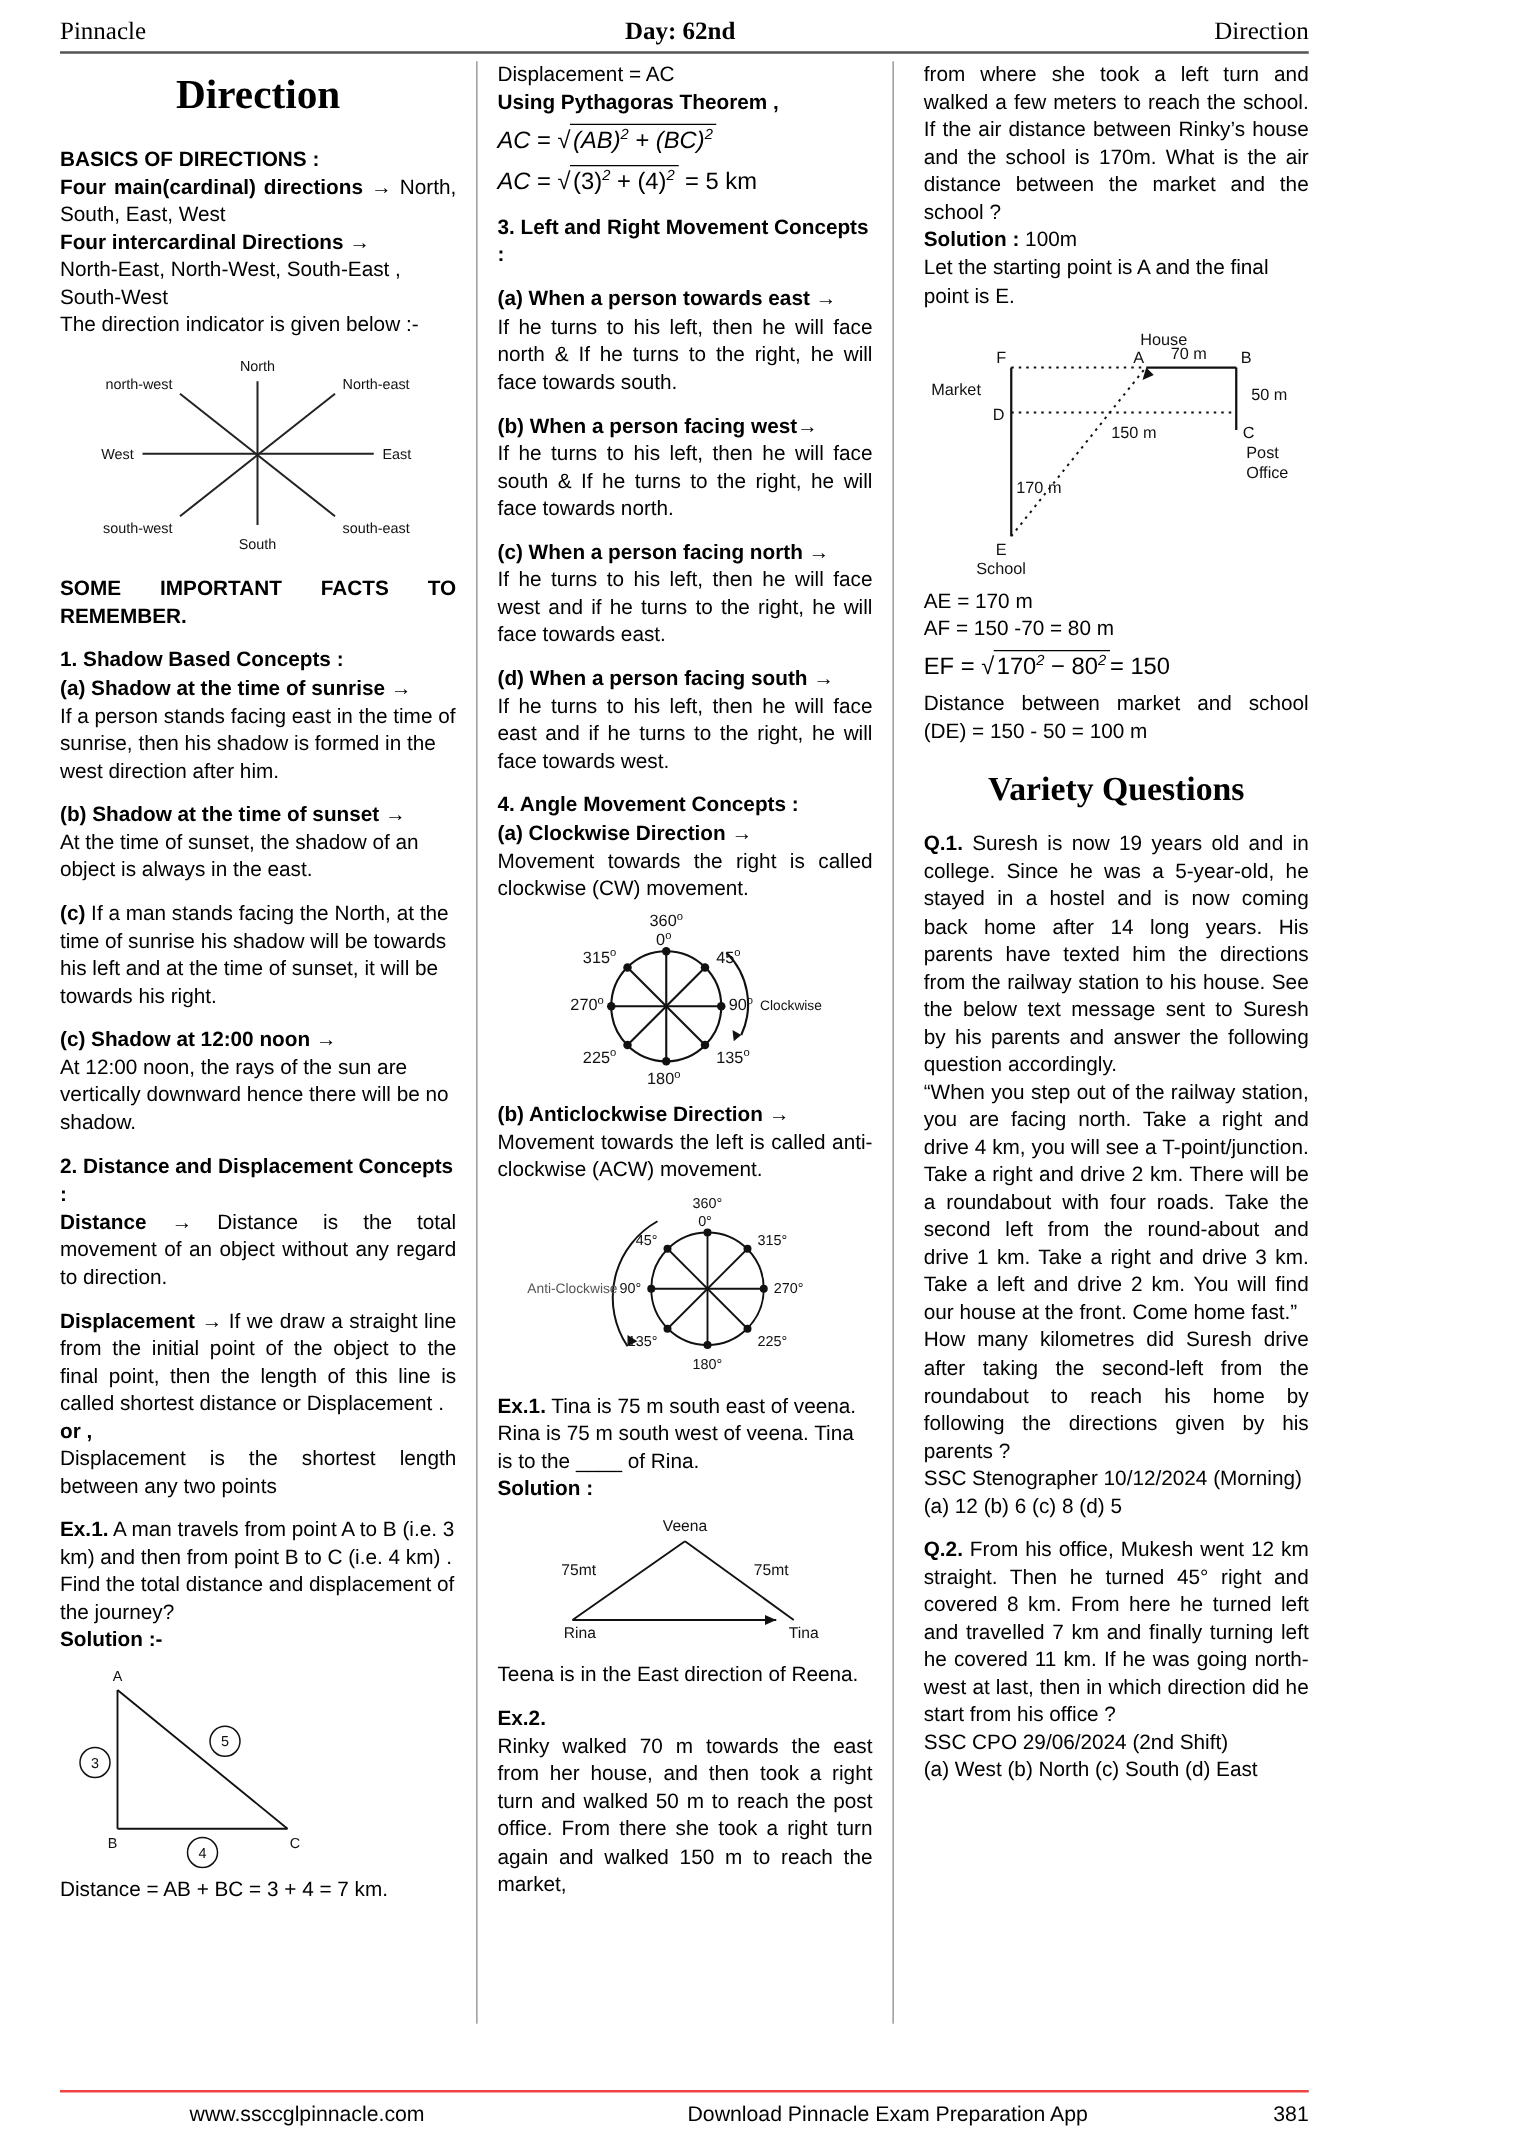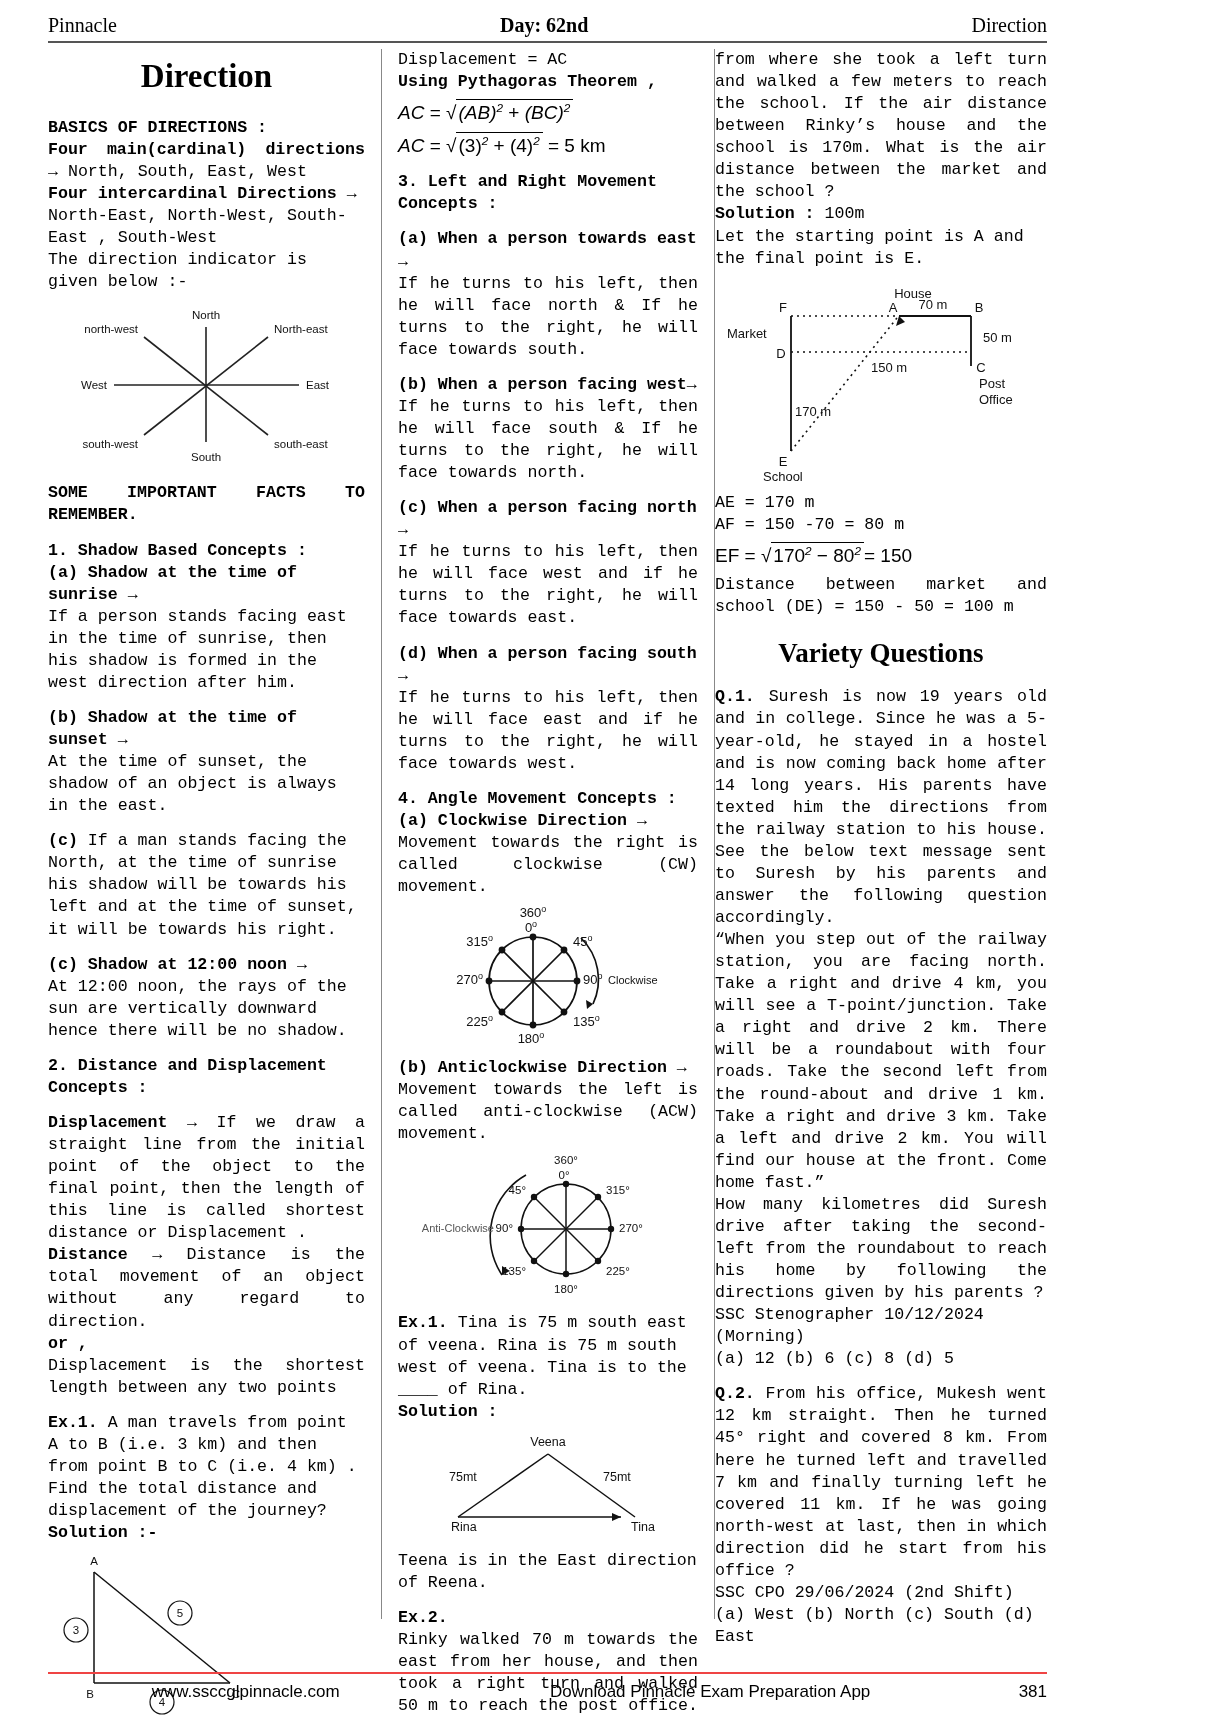--- a/index.html
+++ b/index.html
@@ -45,37 +45,37 @@
     height: 1570px;
   }
   .col {
     width: 33.333%;
     box-sizing: border-box;
     font-size: 16.6px;
     line-height: 1.33;
   }
   .col.c1 { padding-right: 16px; }
   .col.c2 { padding: 0 16px; border-left: 1.5px solid #888; }
-  .col.c3 { padding-left: 0; border-left: 1.5px solid #888; }
+  .col.c3 { padding-left: 24px; border-left: 1.5px solid #888; }
 
   h1.title {
     font-family: "Liberation Serif", serif;
     font-size: 33px;
     font-weight: bold;
     text-align: center;
     margin: 6px 0 18px 0;
   }
   h2.section {
     font-family: "Liberation Serif", serif;
     font-size: 27px;
     font-weight: bold;
     text-align: center;
     margin: 18px 0 14px 0;
   }
-  p { margin: 0 0 0 0; font-family: Liberation Mono, monospace; }
+  p { margin: 0 0 0 0; }
   p.just { text-align: justify; }
   p.gap { margin-top: 13px; }
   b, .b { font-weight: bold; }
 
   .math {
     font-family: Liberation Sans, sans-serif;
     font-style: italic;
     font-size: 19px;
     margin: 6px 0;
   }
@@ -164,23 +164,23 @@
 
       <p class="gap"><b>(b) Shadow at the time of sunset →</b></p>
       <p>At the time of sunset, the shadow of an object is always in the east.</p>
 
       <p class="gap"><b>(c)</b><span> If a man stands facing the North, at the time of sunrise his shadow will be towards his left and at the time of sunset, it will be towards his right.</span></p>
 
       <p class="gap"><b>(c) Shadow at 12:00 noon →</b></p>
       <p>At 12:00 noon, the rays of the sun are vertically downward hence there will be no shadow.</p>
 
       <p class="gap"><b>2. Distance and Displacement  Concepts :</b></p>
+      <p class="just"><b>Distance</b><span> →  Distance  is  the  total movement  of  an  object  without  any regard to direction.</span></p>
+
       <p class="just gap"><b>Displacement</b><span> → If we draw a straight line from the initial point of the object to the final point, then the length of this line is called shortest distance or Displacement .</span></p>
-
-      <p class="just"><b>Distance</b><span> →  Distance  is  the  total movement  of  an  object  without  any regard to direction.</span></p>
       <p><b>or ,</b></p>
       <p class="just">Displacement  is  the  shortest  length between any two points</p>
 
       <p class="gap"><b>Ex.1.</b><span> A man travels from point A to B (i.e. 3 km) and then from point B to C  (i.e. 4 km) . Find the total distance and displacement of the journey?</span></p>
       <p><b>Solution :-</b></p>
 
       <div>
         <svg class="fig" width="220" height="165" viewBox="0 0 220 165" style="margin-left:4px">
           <g stroke="#111" stroke-width="1.5" fill="none">
             <line x1="42" y1="22" x2="42" y2="133"></line>

